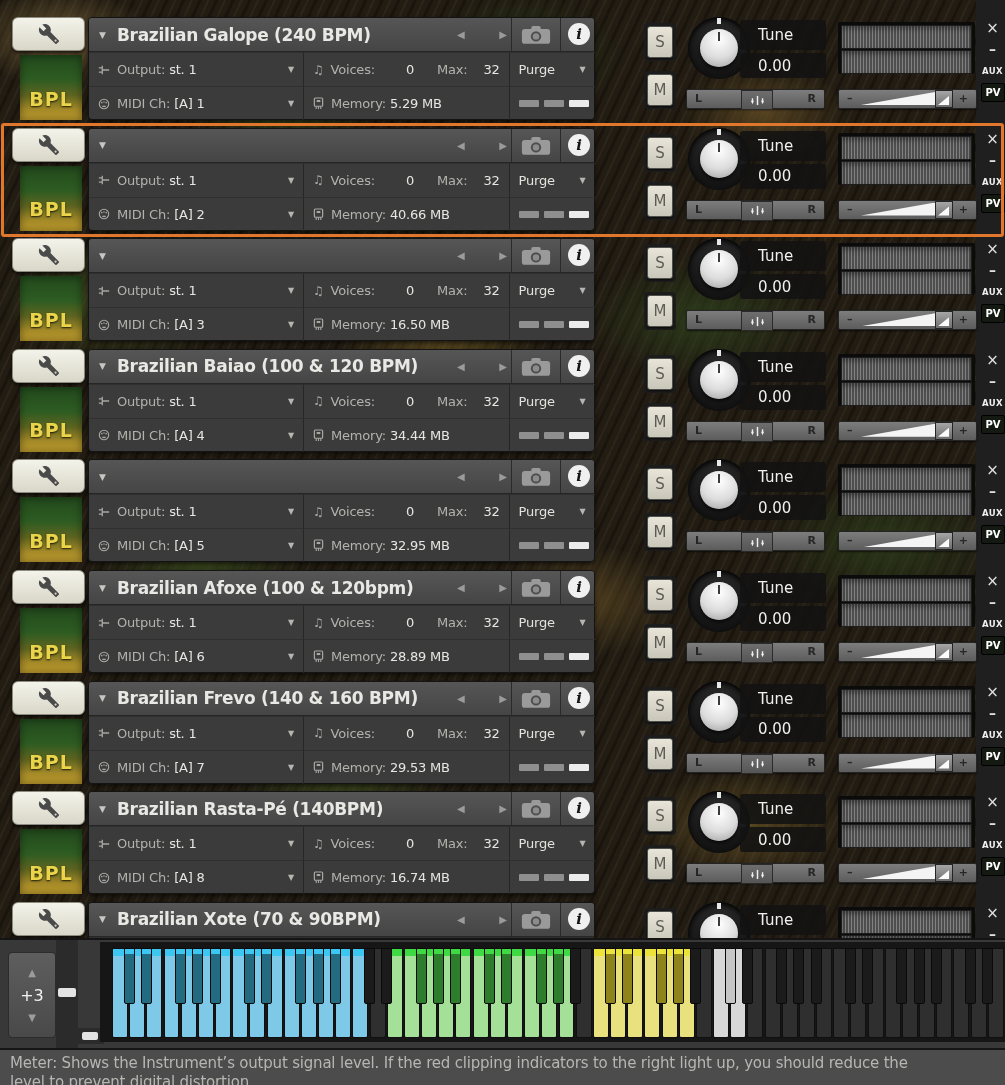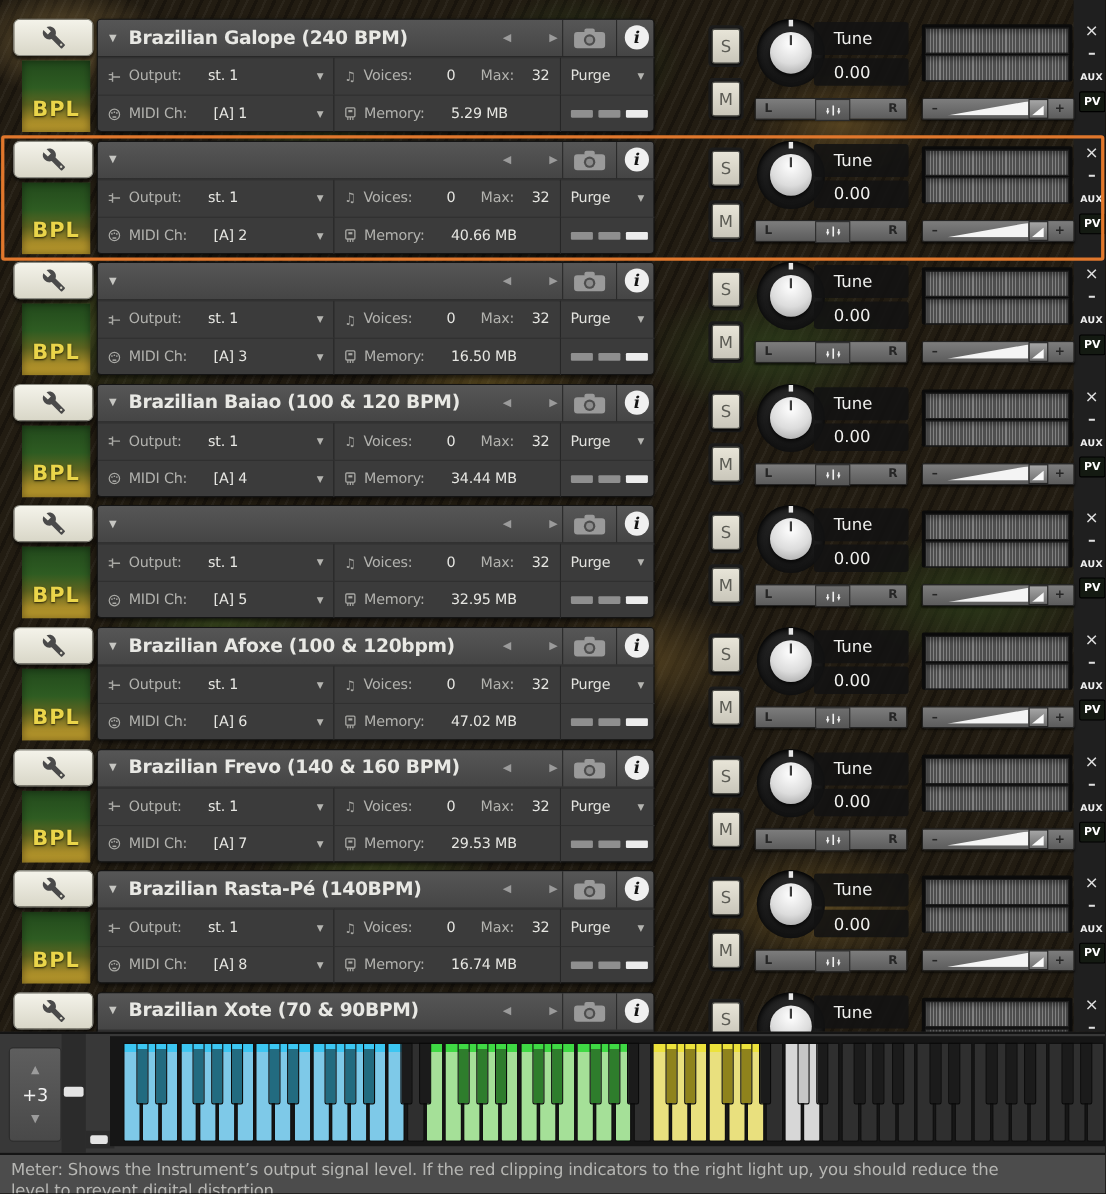--- a/index.html
+++ b/index.html
@@ -54,21 +54,21 @@
   .cam{position:absolute;left:430px;top:7px;width:36px;height:20px;cursor:pointer;}
   .info{position:absolute;left:479px;top:5px;width:22px;height:22px;border-radius:50%;background:#f0f0f0;
     color:#141414;font:italic bold 15px "DejaVu Serif",serif;display:flex;align-items:center;
     justify-content:center;cursor:pointer;}
 
   .rows{display:grid;grid-template-columns:215px 1fr 85px;grid-auto-rows:34px;}
   .cell{position:relative;display:flex;align-items:center;padding:0 9px;border-top:1px solid #303030;
     color:#b2b2ae;font-size:13px;letter-spacing:-.2px;white-space:nowrap;}
   .cell.c1,.cell.c2{border-right:1px solid #262626;}
   .cell .lbl{margin-left:7px;}
-  .cell .val{color:#e6e6e2;margin-left:24px;text-align:center;}
+  .cell .val{color:#e6e6e2;margin-left:4px;text-align:center;}
   .cell .dd{position:absolute;right:9px;color:#b5b5b1;font-size:8px;cursor:pointer;}
   .cell .num0{display:inline-block;width:26px;text-align:center;margin-left:22px;color:#e6e6e2;}
   .cell .lblmax{margin-left:14px;}
   .cell .num32{margin-left:16px;color:#e6e6e2;}
   .purgecell{justify-content:flex-start;color:#e2e2de;}
   .minimeter{display:flex;gap:5px;align-items:center;margin:0 auto;}
   .minimeter i{display:block;width:20px;height:7px;border-radius:1px;background:#8f8f8f;}
   .minimeter i.hot{background:#ececec;}
 
   
@@ -862,21 +862,21 @@
           <span class="val">[A] 6</span>
           <span class="dd">▼</span>
         </div>
         <div class="cell c2">
           <svg viewBox="0 0 12 14" width="11" height="13">
             <rect x="1.5" y="1" width="9" height="9" rx="1" stroke="#a8a8a4" fill="none" stroke-width="1.3"></rect>
             <path d="M3.5 10v3M6 10v3M8.5 10v3" stroke="#a8a8a4" stroke-width="1.2"></path>
             <rect x="4" y="3.2" width="4" height="2.2" fill="#a8a8a4"></rect>
           </svg>
           <span class="lbl">Memory:</span>
-          <span class="val">47.02 MB</span>
+          <span class="val">28.89 MB</span>
         </div>
         <div class="cell">
           <span class="minimeter">
               <i></i>
               <i></i>
               <i class="hot"></i>
             </span>
         </div>
       </div>
     </div>

